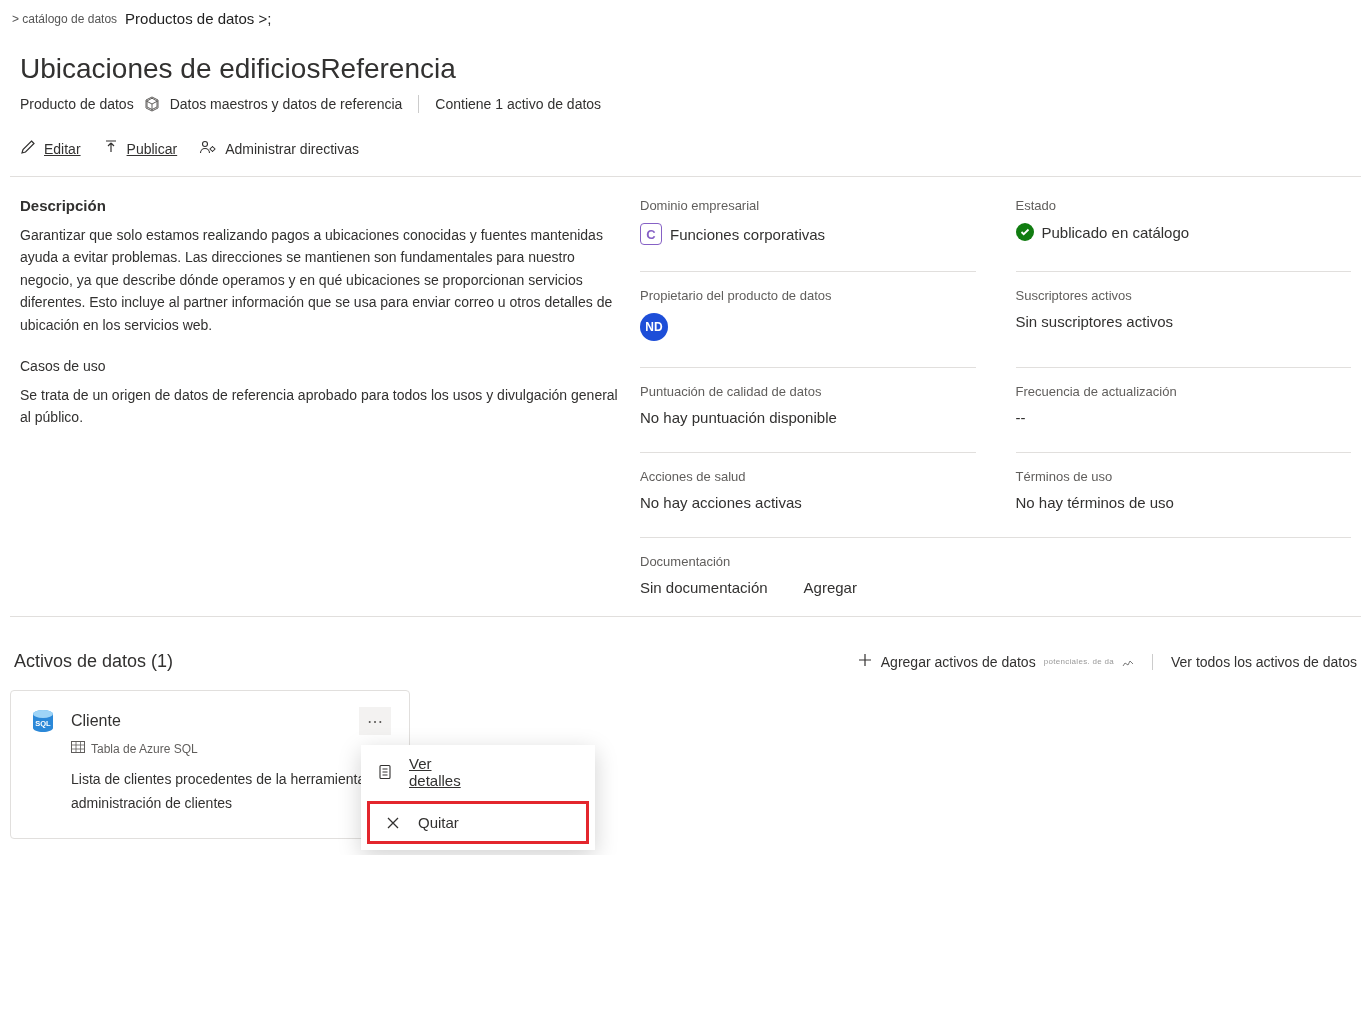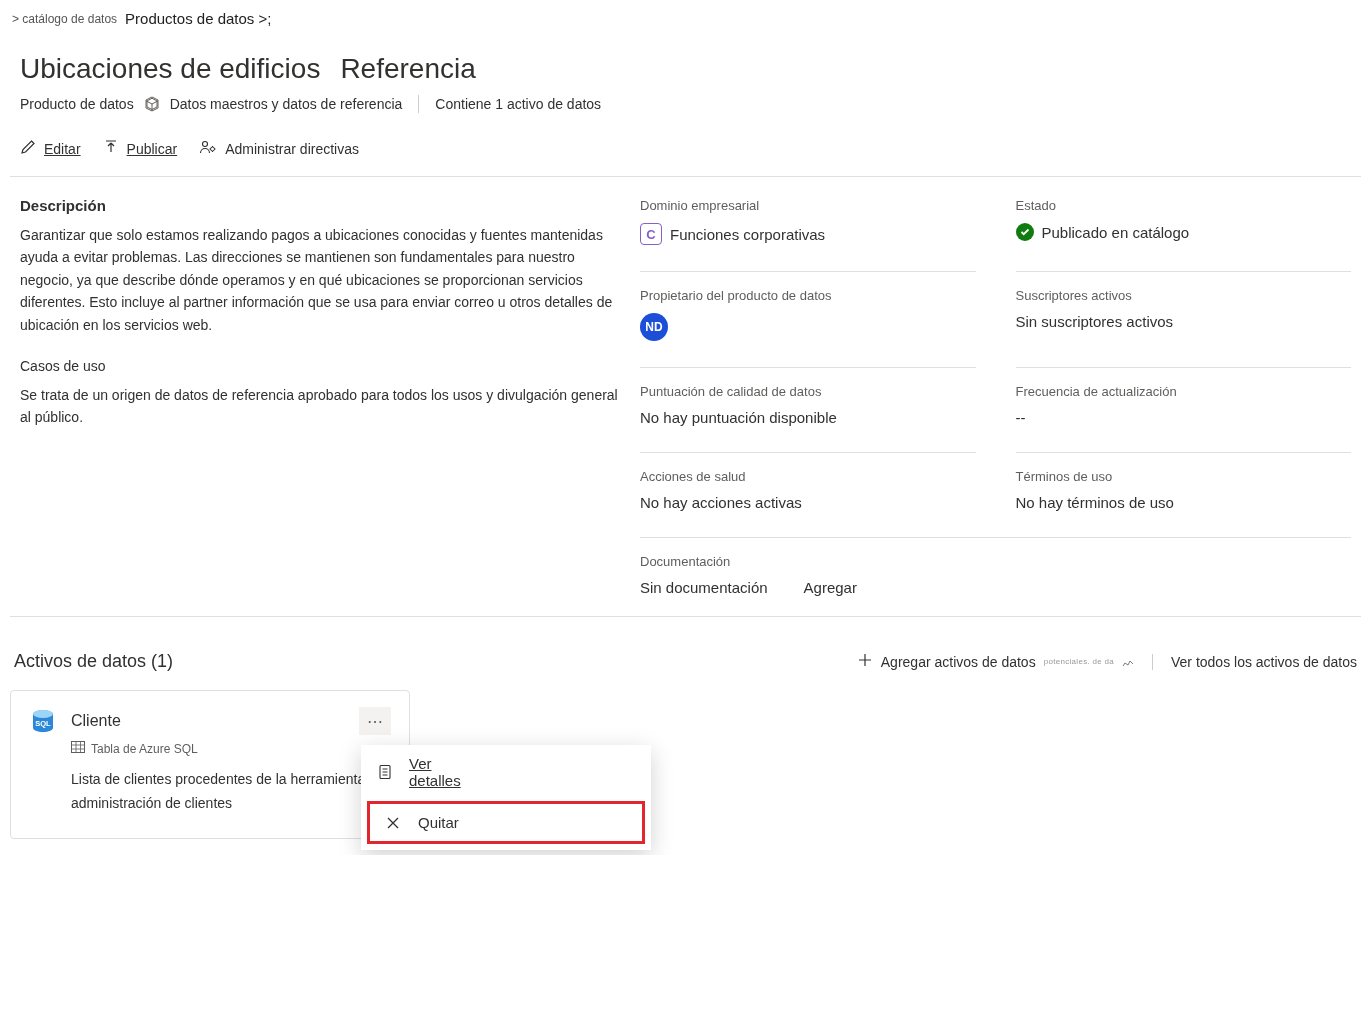--- a/index.html
+++ b/index.html
@@ -17,21 +17,20 @@
       display: flex;
       align-items: center;
       gap: 8px;
     }
     .bc-small { font-size: 12px; color: #555; }
     .bc-normal { font-size: 15px; color: #222; }
     .title-row {
       padding: 18px 20px 10px;
       display: flex;
       align-items: baseline;
-      gap: 20px;
     }
     .page-title {
       font-size: 28px;
       font-weight: 400;
     }
     .page-badge {
       font-size: 28px;
       font-weight: 400;
       color: #323130;
     }
@@ -209,21 +208,21 @@
     .asset-desc {
       margin-left: 42px;
       margin-top: 12px;
       font-size: 14px;
       line-height: 1.7;
     }
     .context-menu {
       position: absolute;
       left: 350px;
       top: 54px;
-      width: 290px;
+      width: 234px;
       background: #fff;
       box-shadow: 0 6px 22px rgba(0,0,0,0.18);
       z-index: 10;
     }
     .cm-item {
       display: flex;
       align-items: center;
       gap: 14px;
       padding: 10px 16px;
       font-size: 15px;

